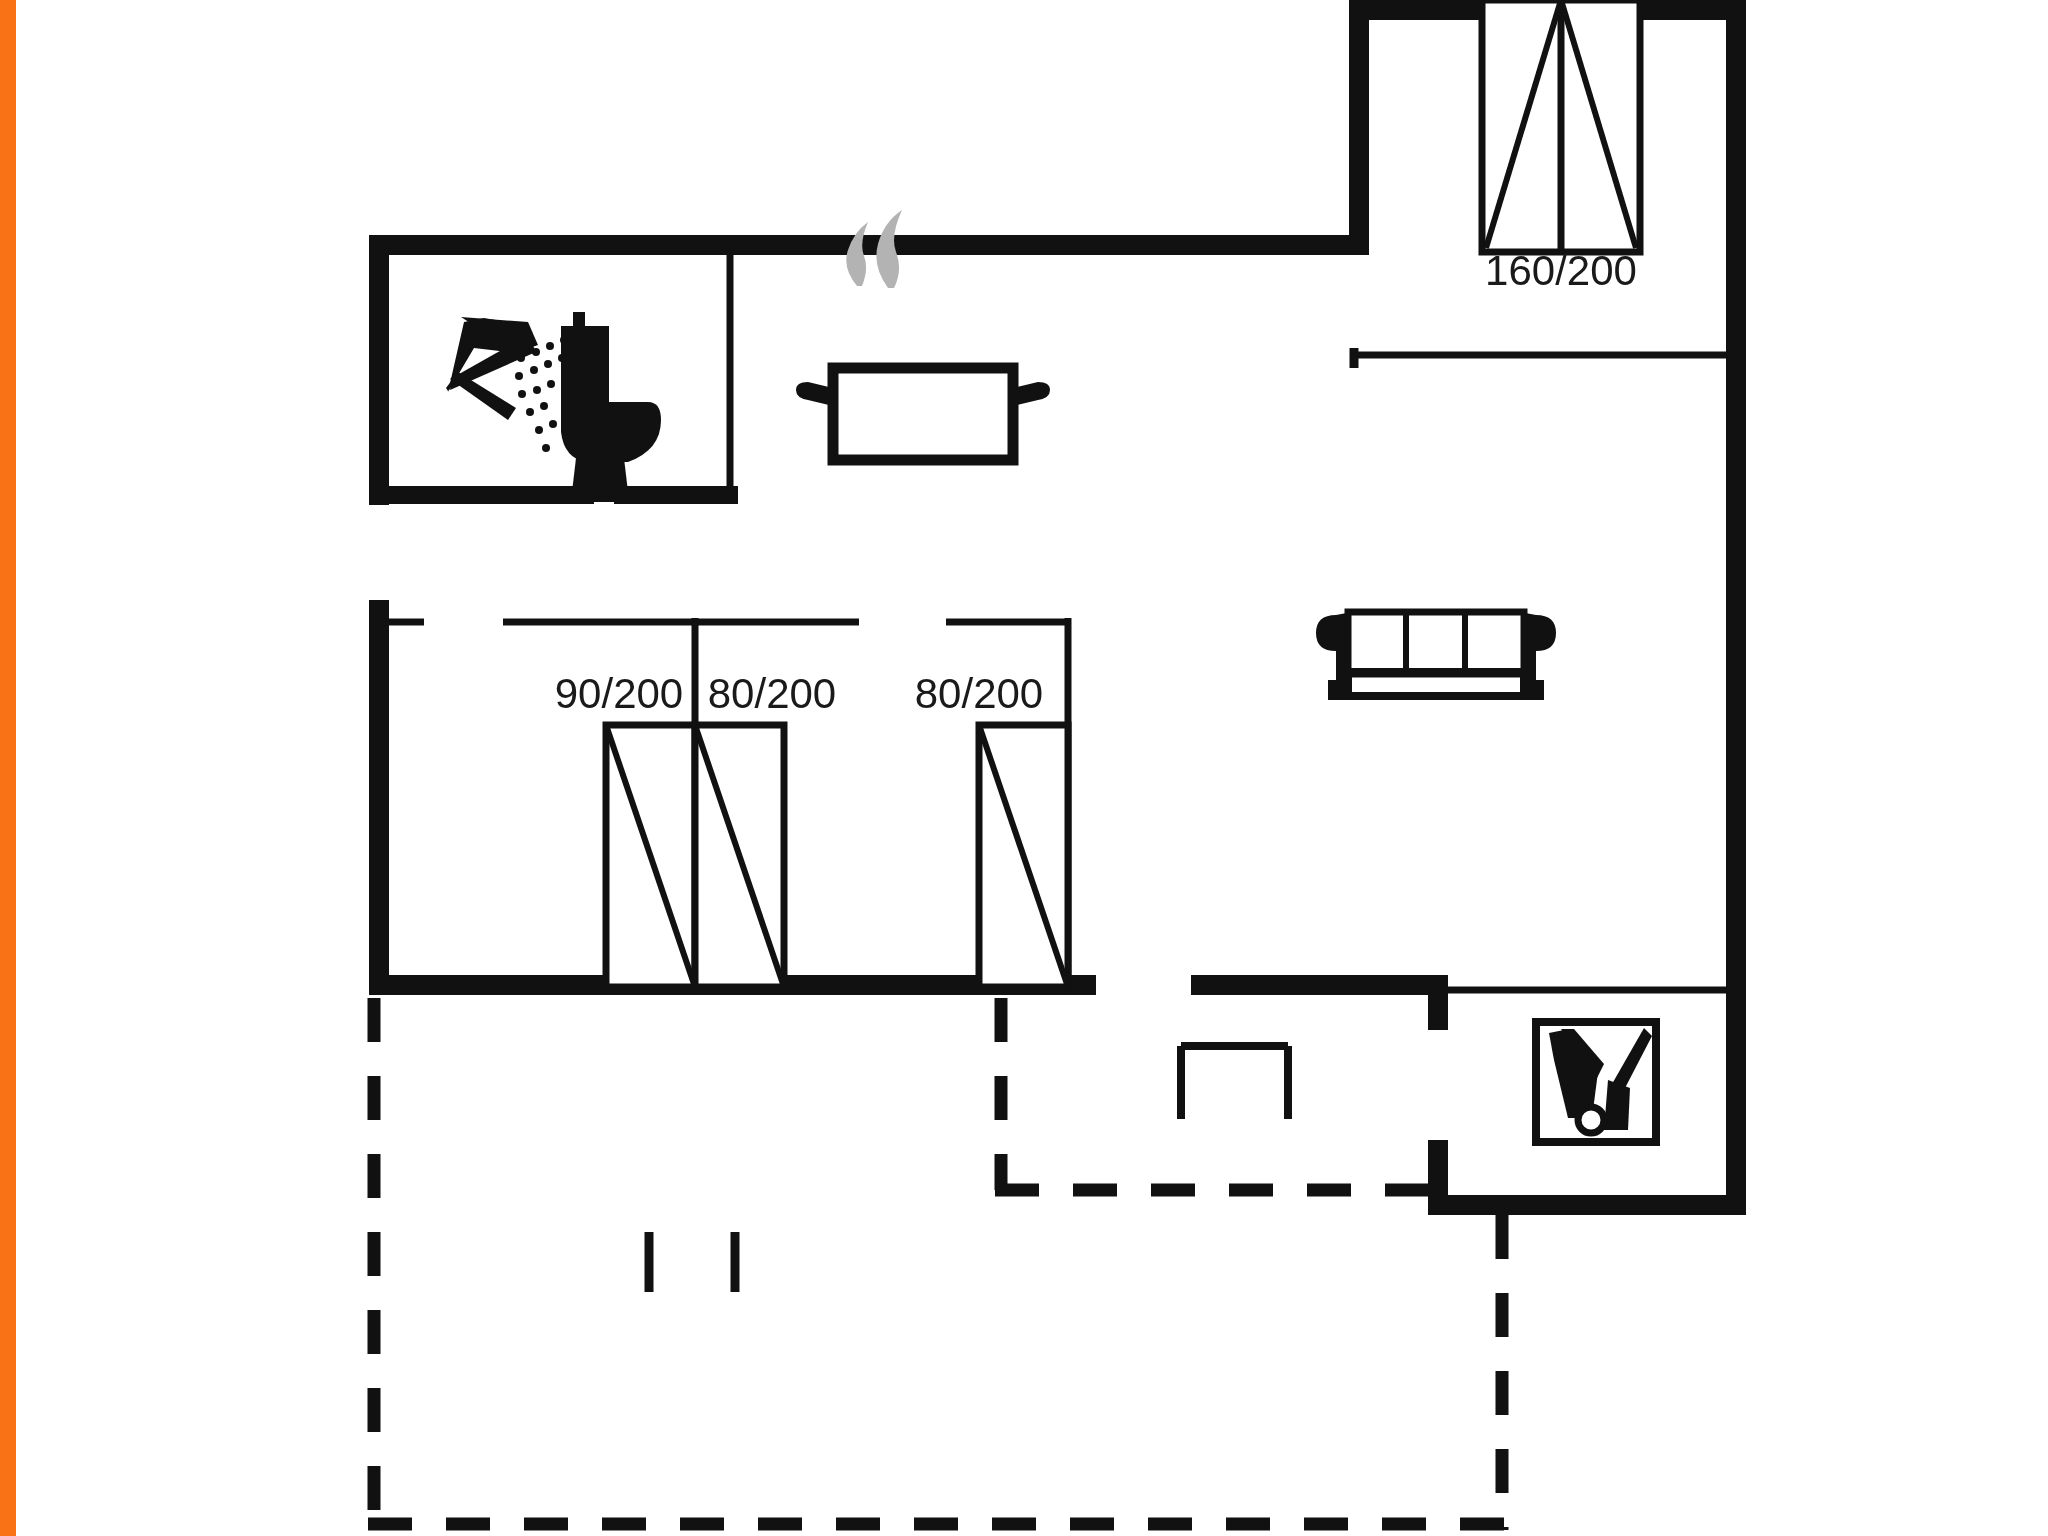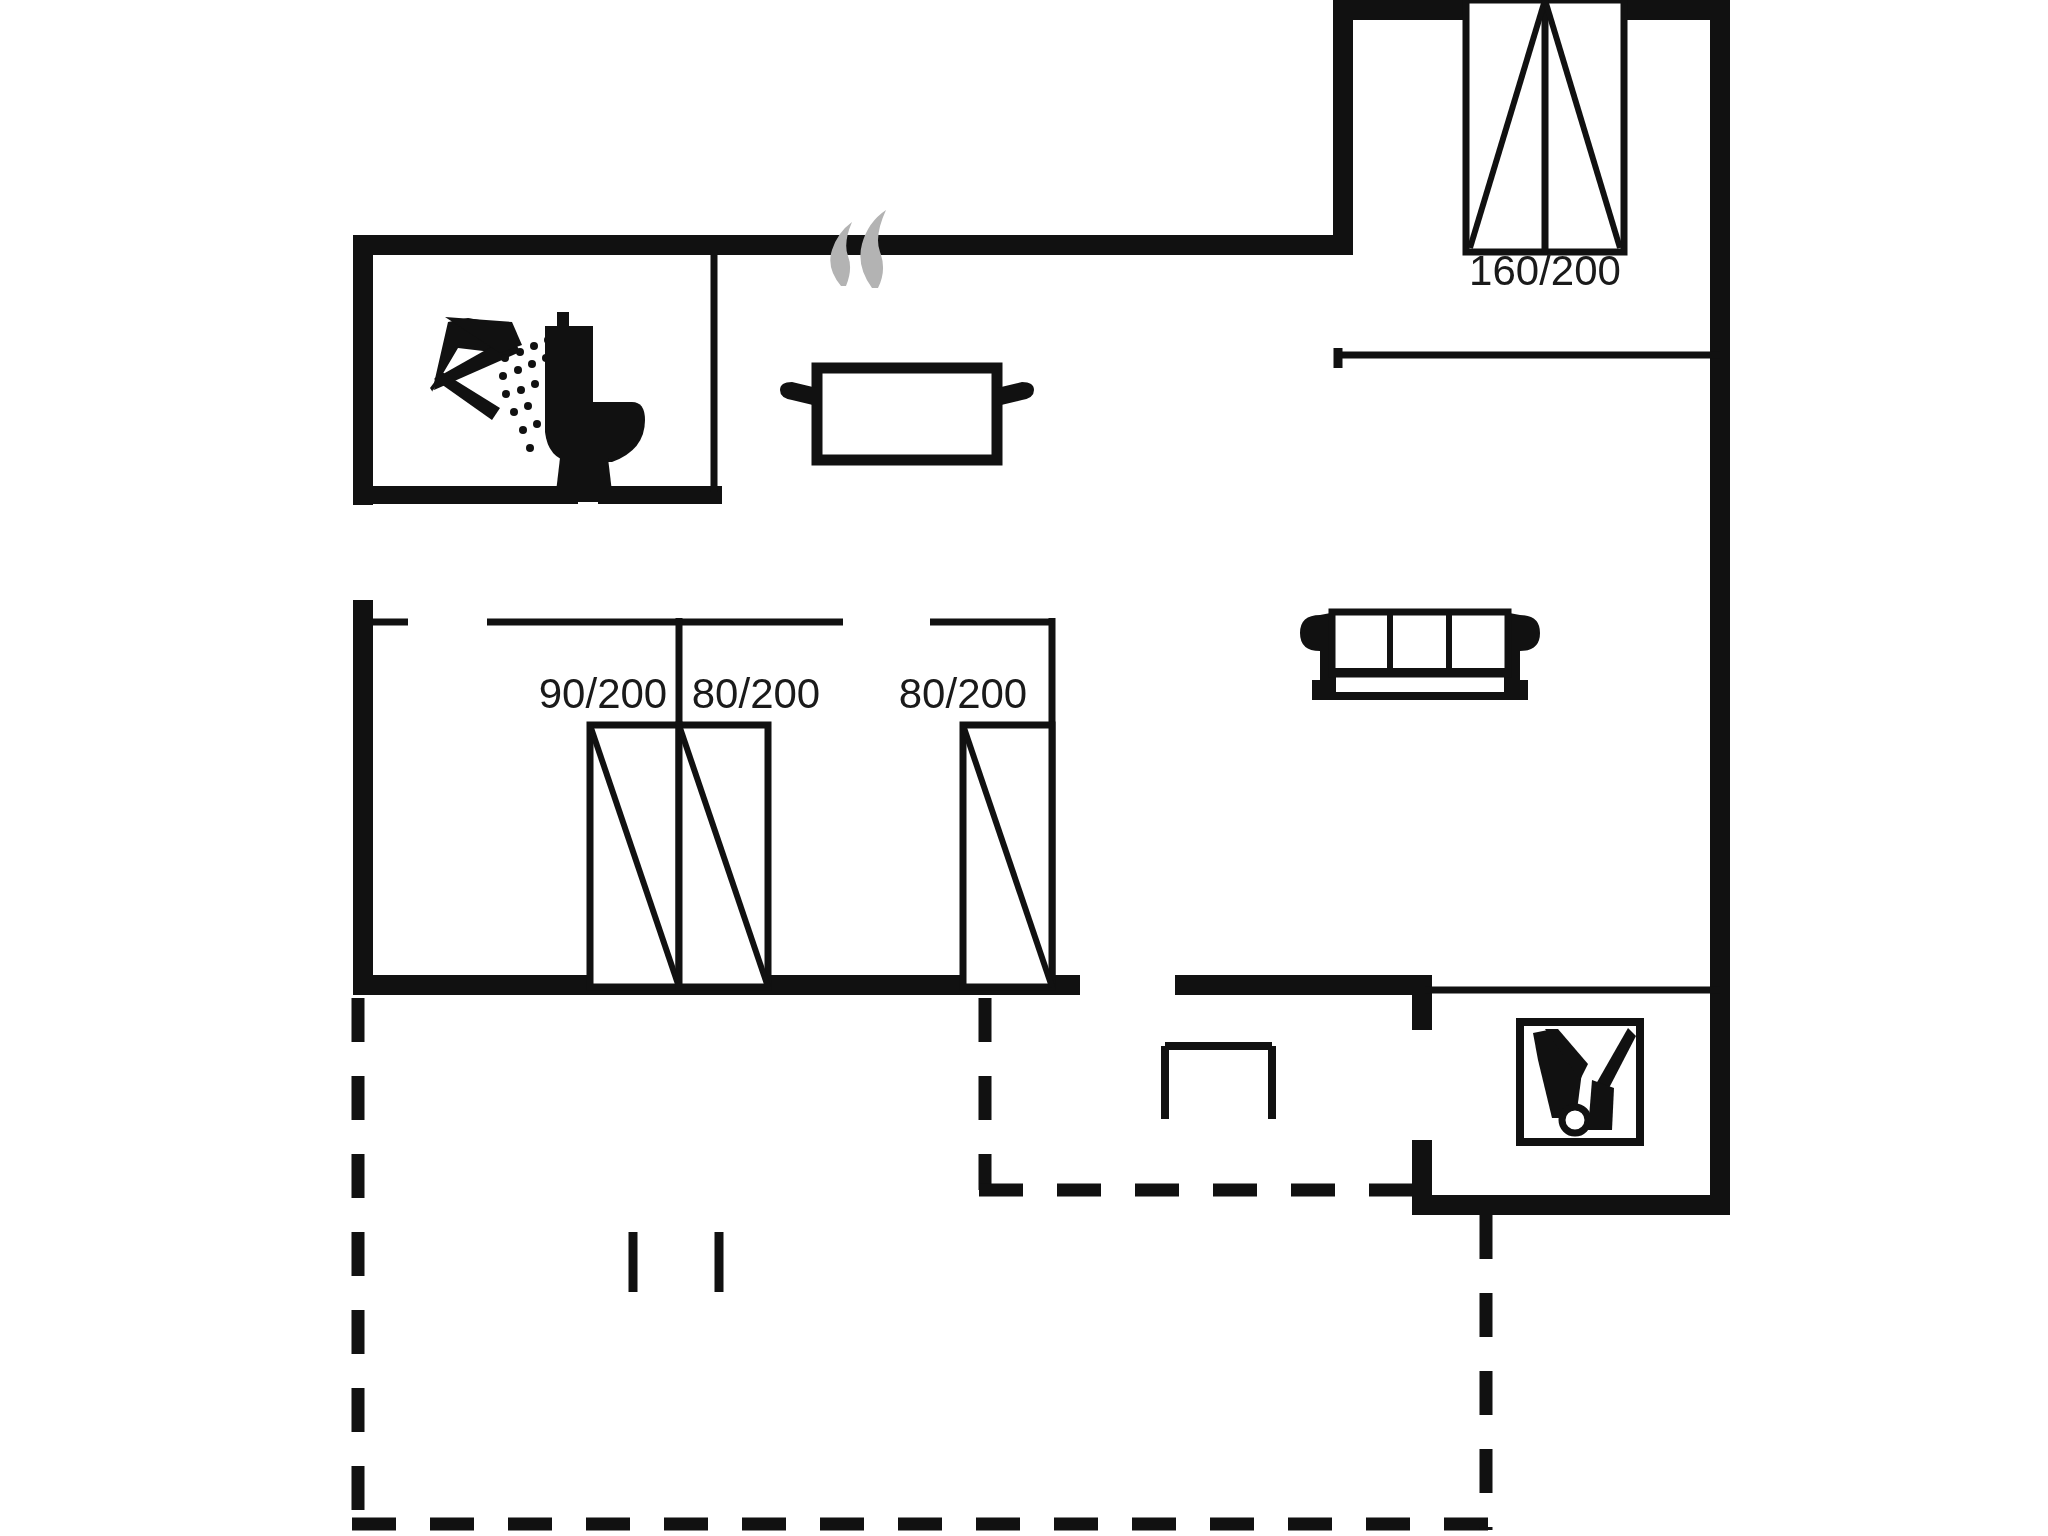--- a/index.html
+++ b/index.html
@@ -11,20 +11,21 @@
     width: 2048px;
     height: 1536px;
     font-family: "Liberation Sans", sans-serif;
     overflow: hidden;
   }
   #floorplan-root {
     position: relative;
     width: 1845px;
     height: 1536px;
     background: #f97316;
+    padding-left: 16px;
   }
   #floorplan-svg {
     display: block;
     width: 2048px;
     height: 1536px;
   }
   .dim-label {
     font-family: "Liberation Sans", sans-serif;
     font-size: 42px;
     fill: #1a1a1a;

